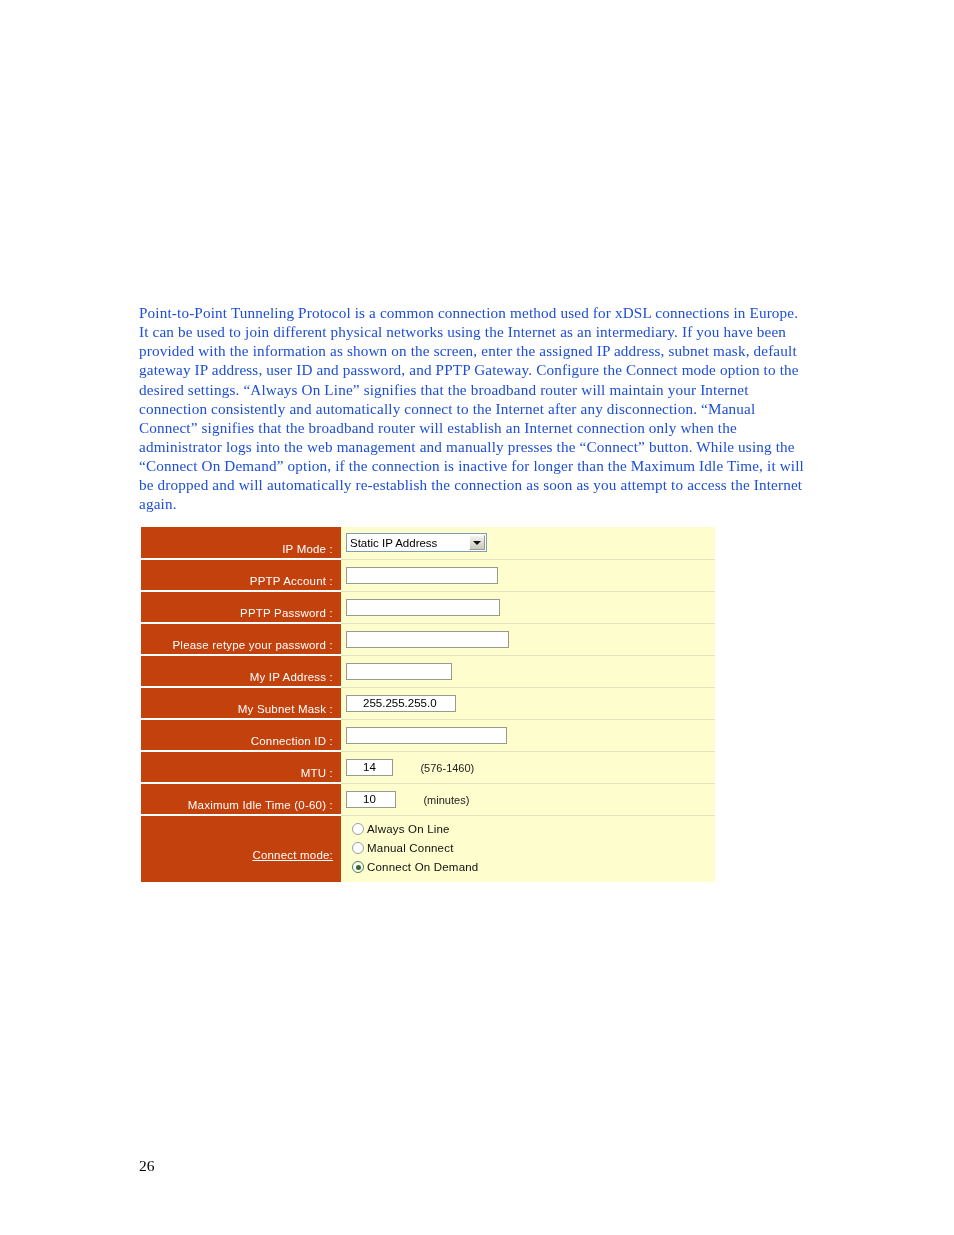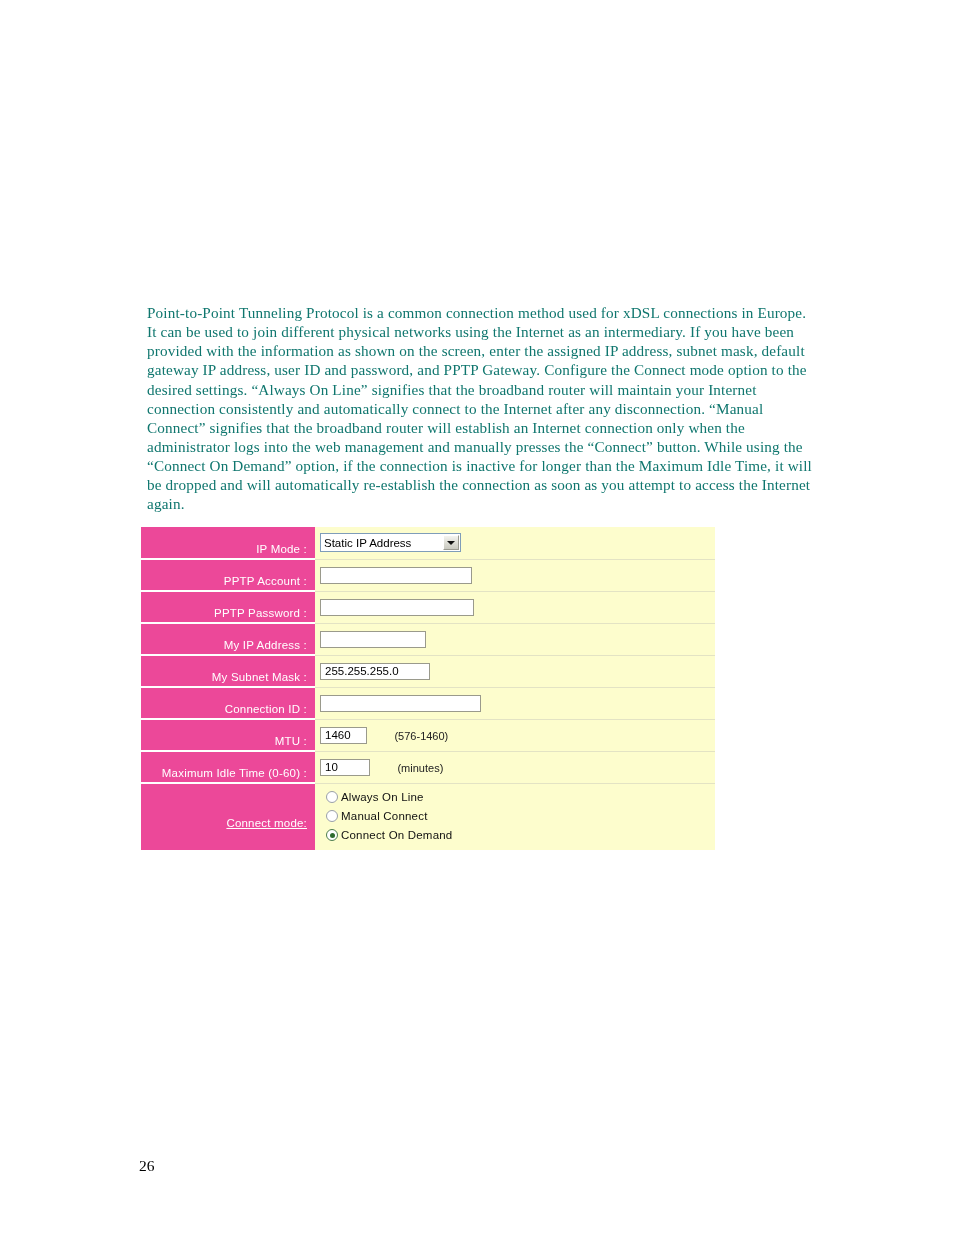--- a/index.html
+++ b/index.html
@@ -19,46 +19,45 @@
   
   .doc-paragraph {
     position: absolute;
     left: 139px;
     top: 288px;
     width: 672px;
     font-family: "Liberation Serif", serif;
     font-size: 15.2px;
     line-height: 19.1px;
     text-align: left;
-    color: #0f766e;
+    color: #1d4ed8;
     letter-spacing: 0.01em;
-    margin-left: 8px;
   }
 
   
   .config-table {
     position: absolute;
     left: 141px;
     top: 527px;
     width: 574px;
     border-collapse: collapse;
     font-family: "Liberation Sans", sans-serif;
     background: #fdfdcd;
   }
   .config-table tr {
     background: #fdfdcd;
   }
   .cfg-label {
-    background: #ec4899;
+    background: #c2410c;
     color: #ffffff;
     text-align: right;
     vertical-align: middle;
     font-size: 11.5px;
     padding: 12px 8px 0 4px;
-    width: 174px;
+    width: 200px;
     box-sizing: border-box;
     border-bottom: 2px solid #ffffff;
     white-space: nowrap;
     letter-spacing: 0.2px;
   }
   .cfg-value {
     background: #fdfdcd;
     vertical-align: middle;
     padding: 0 0 0 5px;
     border-bottom: 1px solid #e3e3c4;
@@ -71,21 +70,21 @@
   
   .txtfield {
     display: inline-block;
     background: #ffffff;
     border: 1px solid #9a9a8c;
     height: 17px;
     line-height: 17px;
     font-family: "Liberation Sans", sans-serif;
     font-size: 11.5px;
     color: #000000;
-    padding: 0 4px;
+    padding: 0 16px;
     box-sizing: border-box;
     vertical-align: middle;
     outline: none;
   }
   .w-152 { width: 152px; }
   .w-154 { width: 154px; }
   .w-163 { width: 163px; }
   .w-106 { width: 106px; }
   .w-110 { width: 110px; }
   .w-161 { width: 161px; }
@@ -215,20 +214,26 @@
       </td>
     </tr>
 
     <tr>
       <td class="cfg-label">PPTP Password :</td>
       <td class="cfg-value">
         <input class="txtfield w-154" type="password" value="" style="">
       </td>
     </tr>
 
+    <tr>
+      <td class="cfg-label">Please retype your password :</td>
+      <td class="cfg-value">
+        <input class="txtfield w-163" type="password" value="" style="">
+      </td>
+    </tr>
 
 
     <tr>
       <td class="cfg-label">My IP Address :</td>
       <td class="cfg-value">
         <input class="txtfield w-106" type="text" value="" style="">
       </td>
     </tr>
 
     <tr>

